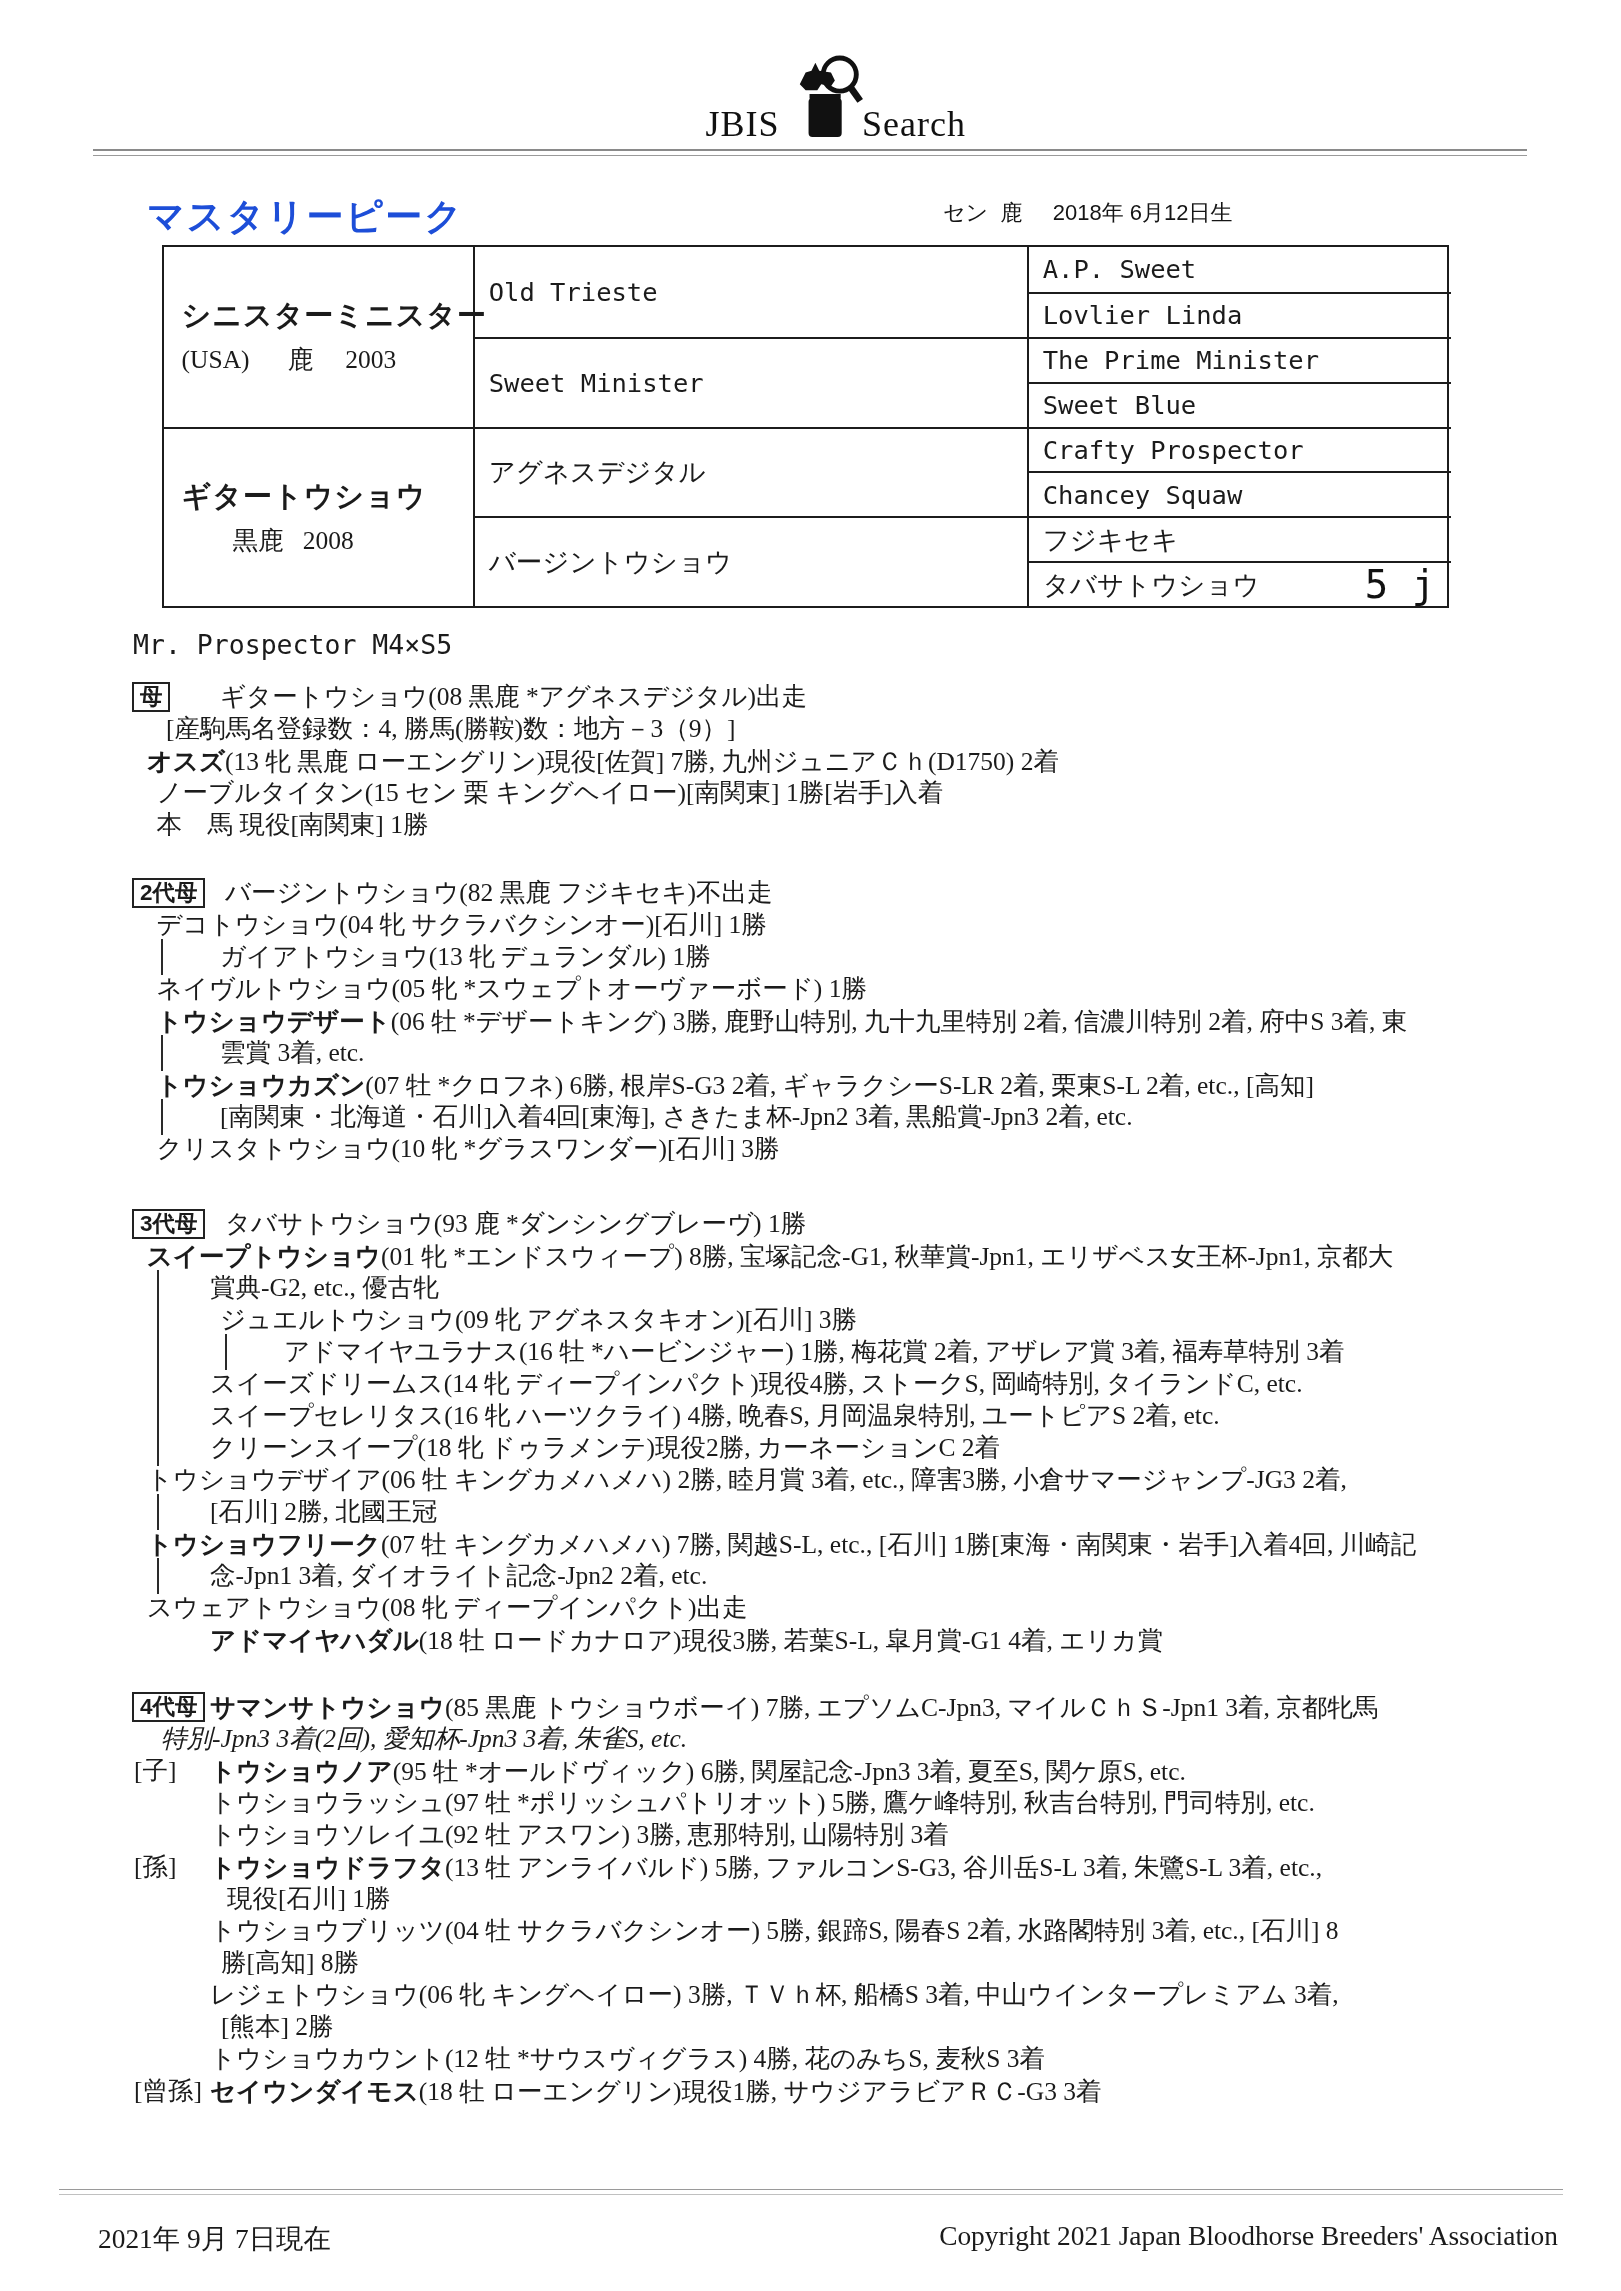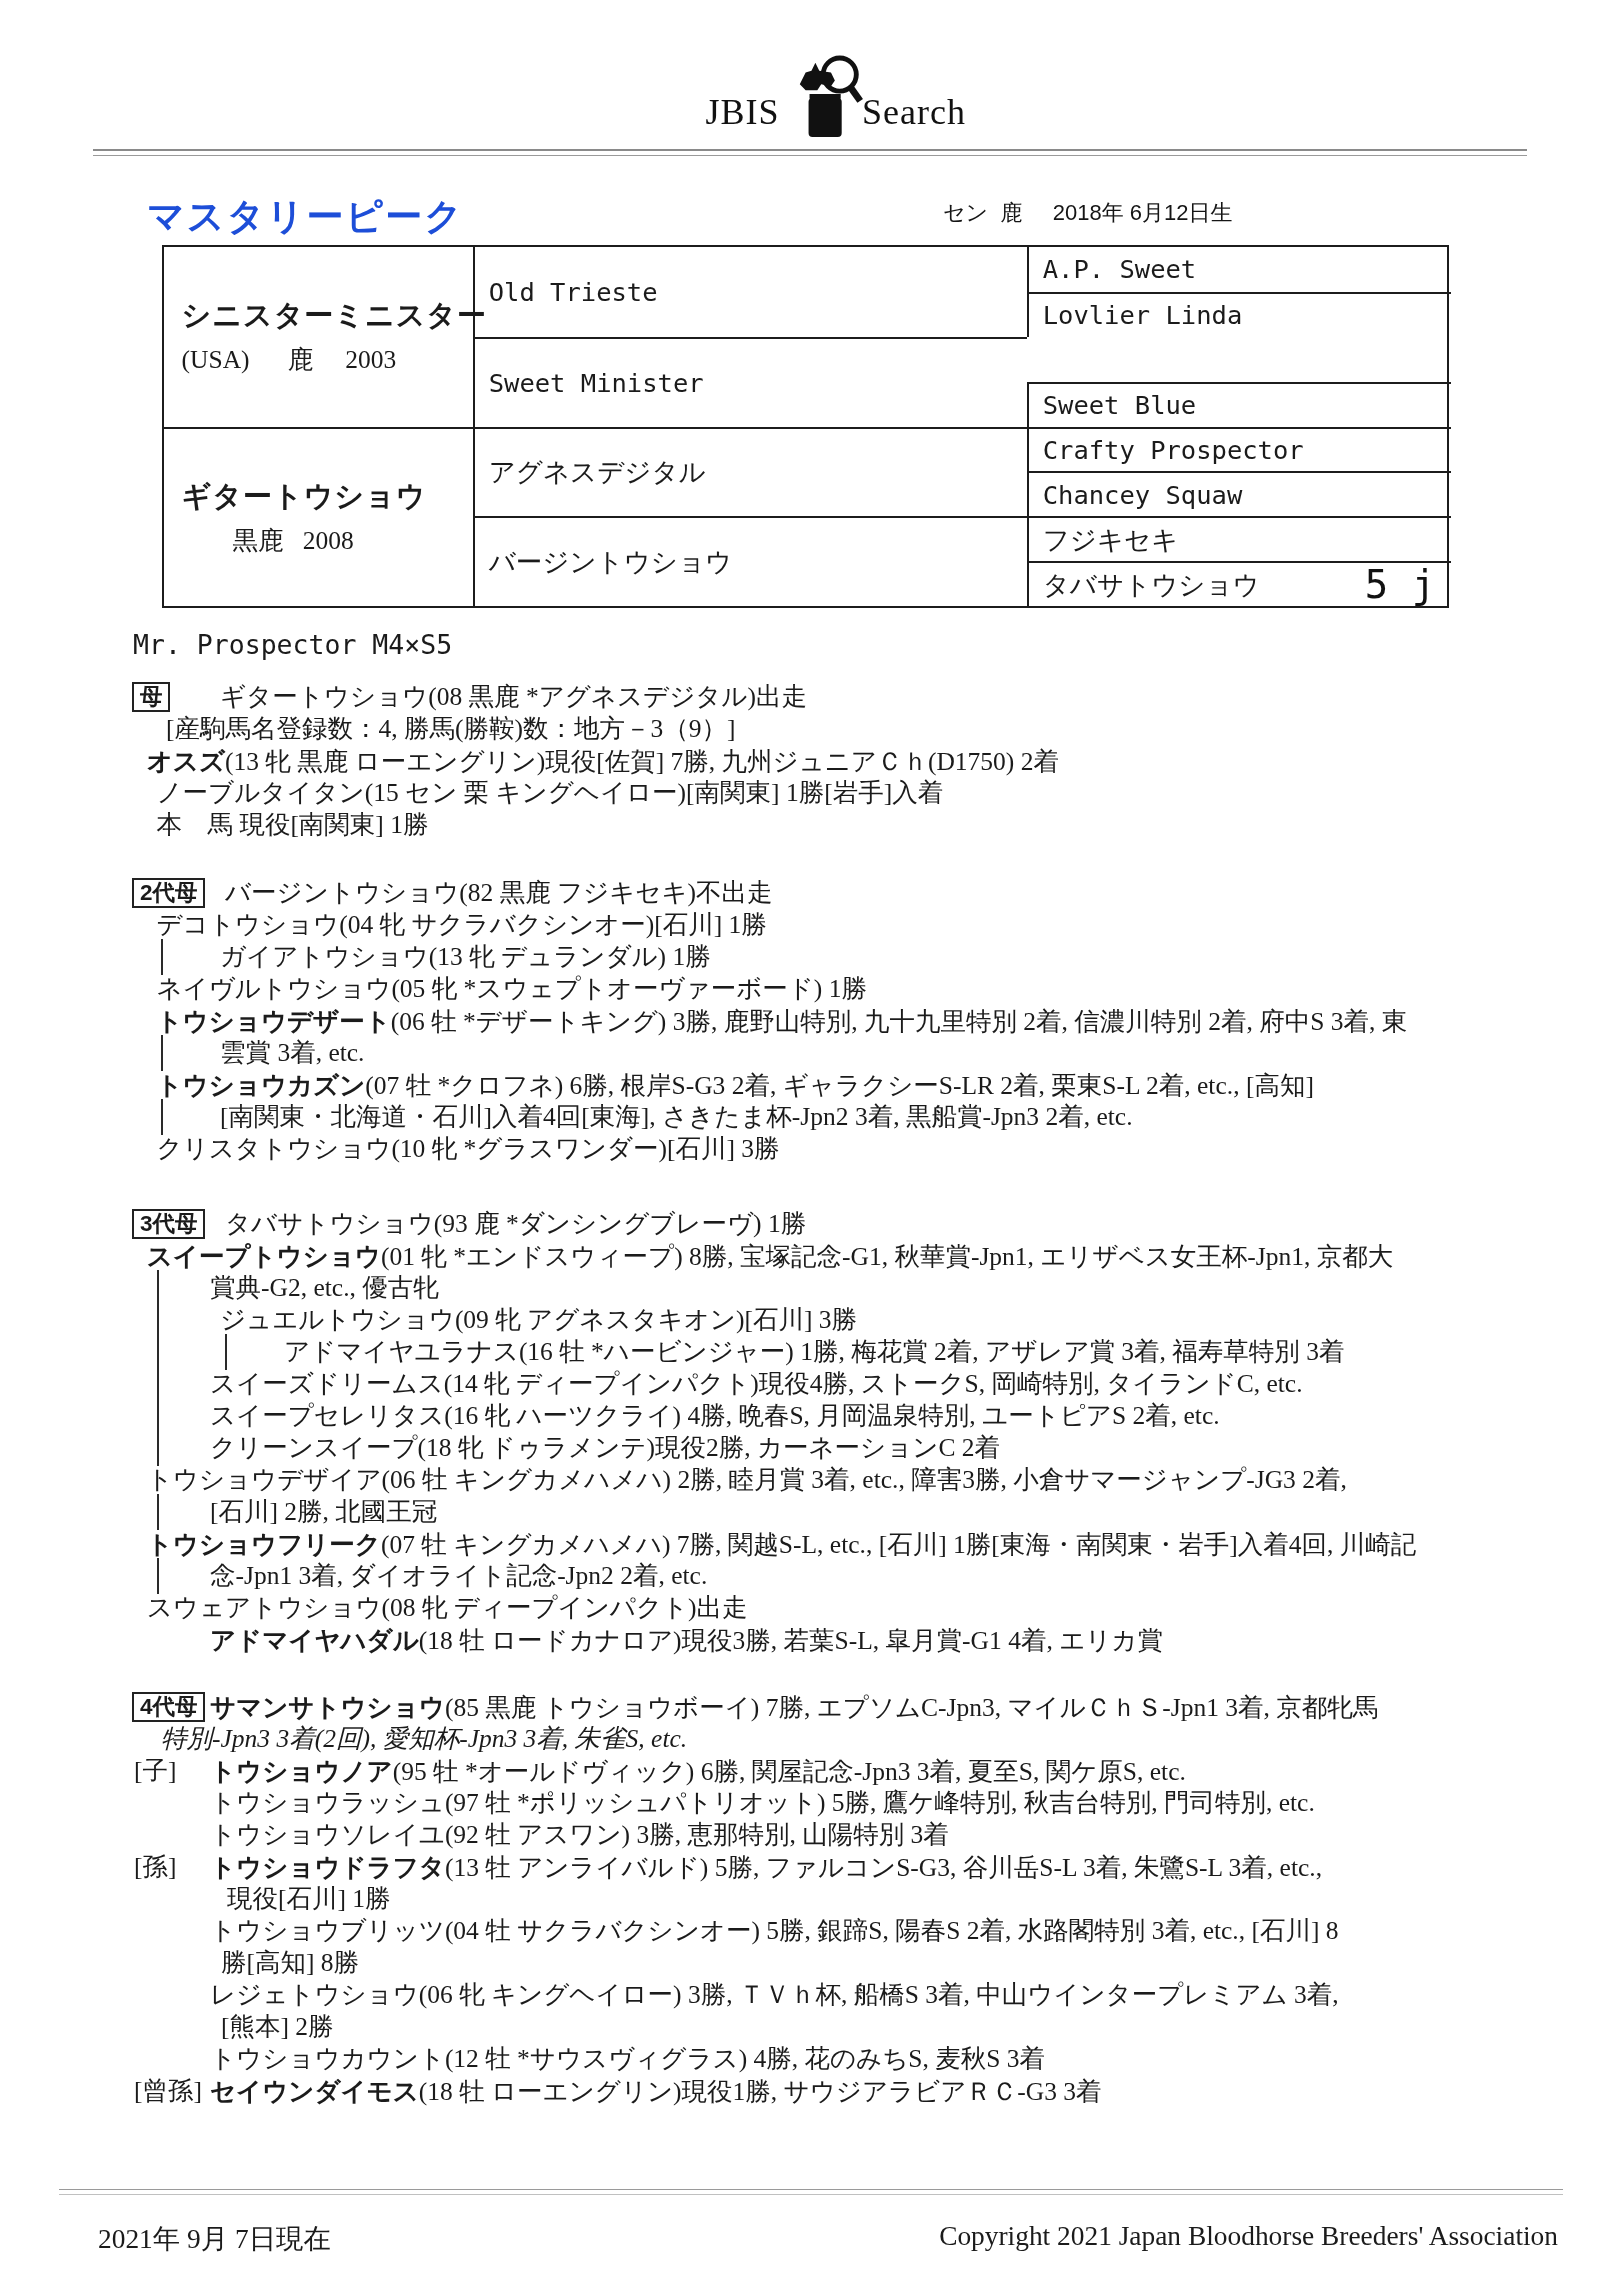--- a/index.html
+++ b/index.html
@@ -1,20 +1,20 @@
 <!DOCTYPE html>
 <html><head>
 <meta charset="utf-8">
 <style>
   html,body{margin:0;padding:0;background:#e8e8e6;}
   #page{position:relative;width:1621px;height:2292px;background:#ffffff;overflow:hidden;
         font-family:"Liberation Serif","DejaVu Serif",serif;color:#1b1b1b;}
   
   #logo{position:absolute;left:686px;top:47px;width:294px;height:98px;}
-  .logo-text{position:absolute;bottom:12px;font-family:"Liberation Serif","DejaVu Serif",serif;
+  .logo-text{position:absolute;bottom:0;font-family:"Liberation Serif","DejaVu Serif",serif;
              font-size:36px;color:#111;letter-spacing:1px;}
   #logo-jbis{left:19.6px;}
   #logo-search{left:176px;}
   #logo-icon{position:absolute;left:106px;top:0;width:76px;height:98px;}
   
   .dbl-rule{position:absolute;height:3.9px;border-top:2px solid #8a8a8a;border-bottom:1px solid #9a9a9a;}
   #top-rule{left:93px;top:149px;width:1434px;}
   #bottom-rule{left:59px;top:2189px;width:1504px;border-top:1px solid #9a9a9a;border-bottom:1px solid #c0c0c0;}
   
   #horse-name{position:absolute;left:147px;top:192px;font-family:"Liberation Sans","DejaVu Sans",sans-serif;
@@ -83,20 +83,25 @@
         <span class="rel">
           <span class="latin">A.P. Sweet</span>
         </span>
       </div>
       <div class="cell ggc bt" style="grid-area: 2 / 3;">
         <span class="rel">
           <span class="latin">Lovlier Linda</span>
         </span>
       </div>
       <div class="cell gc bt latin" style="grid-area: 3 / 2 / span 2;">Sweet Minister</div>
+      <div class="cell ggc bt" style="grid-area: 3 / 3;">
+        <span class="rel">
+          <span class="latin">The Prime Minister</span>
+        </span>
+      </div>
       <div class="cell ggc bt" style="grid-area: 4 / 3;">
         <span class="rel">
           <span class="latin">Sweet Blue</span>
         </span>
       </div>
       <div class="cell pc bt" style="grid-area: 5 / 1 / span 4;">
         <div class="pname">ギタートウショウ</div>
         <div class="pdetail">        黒鹿   2008</div>
       </div>
       <div class="cell gc bt" style="grid-area: 5 / 2 / span 2;">アグネスデジタル</div>

